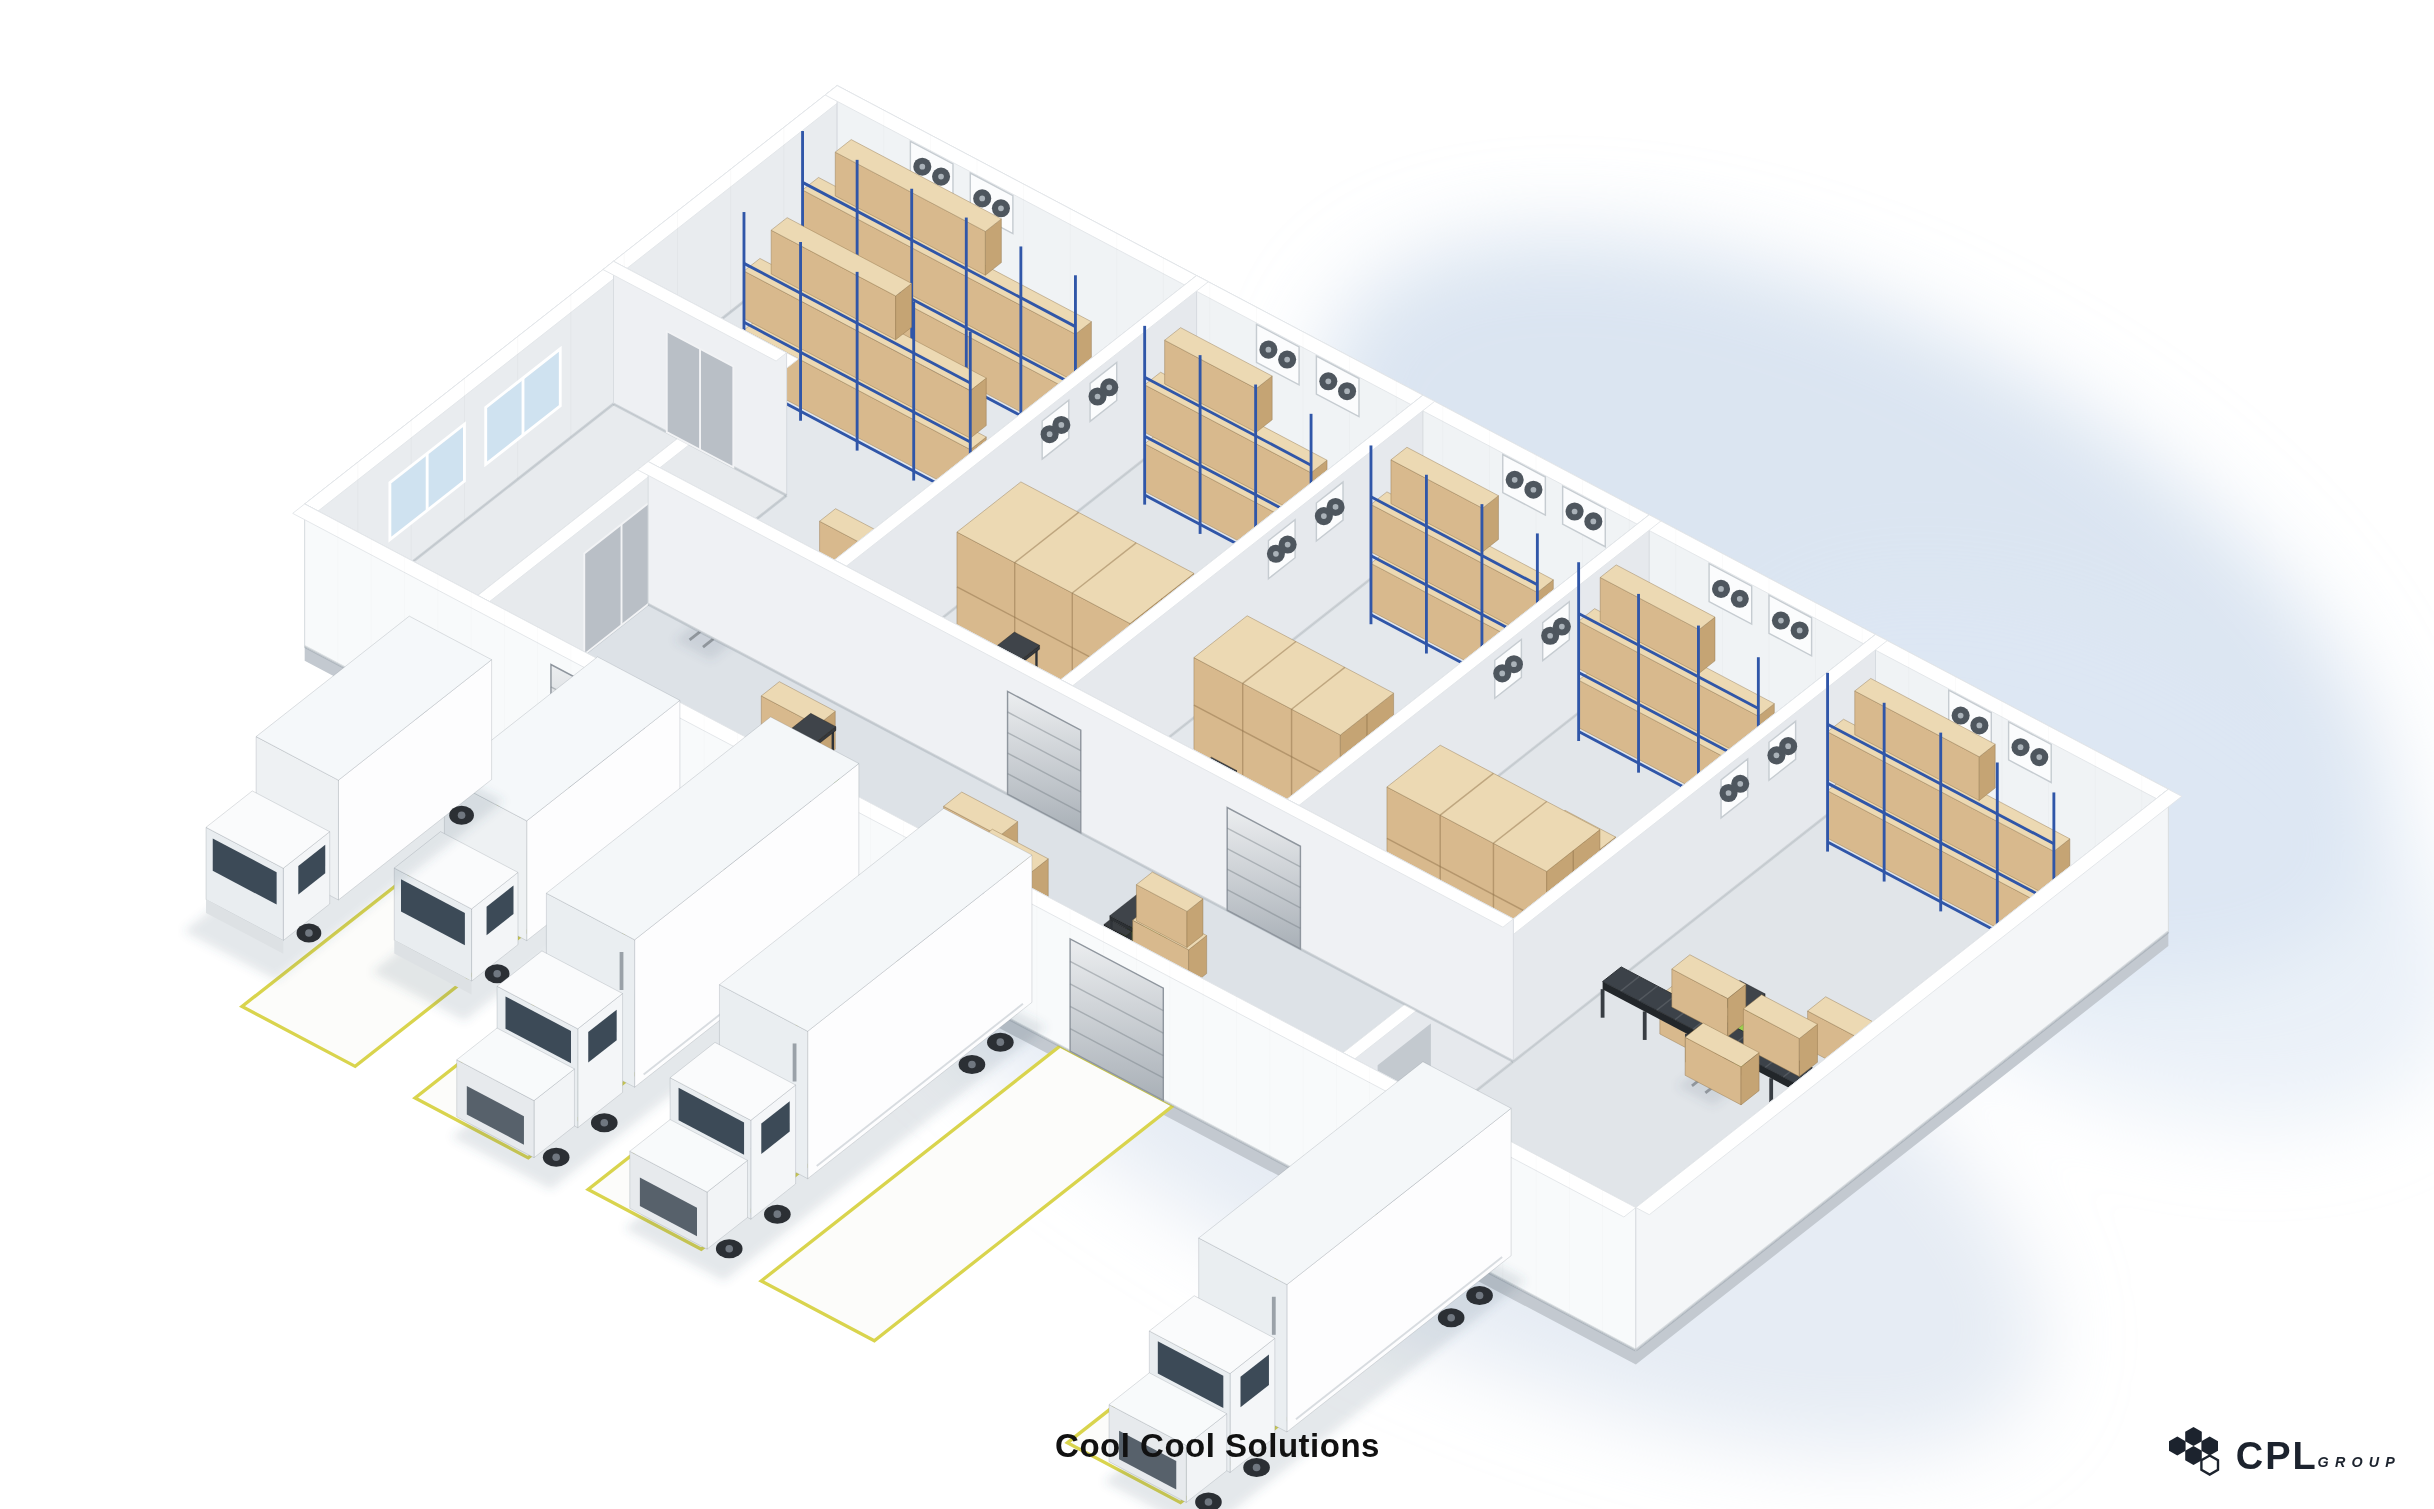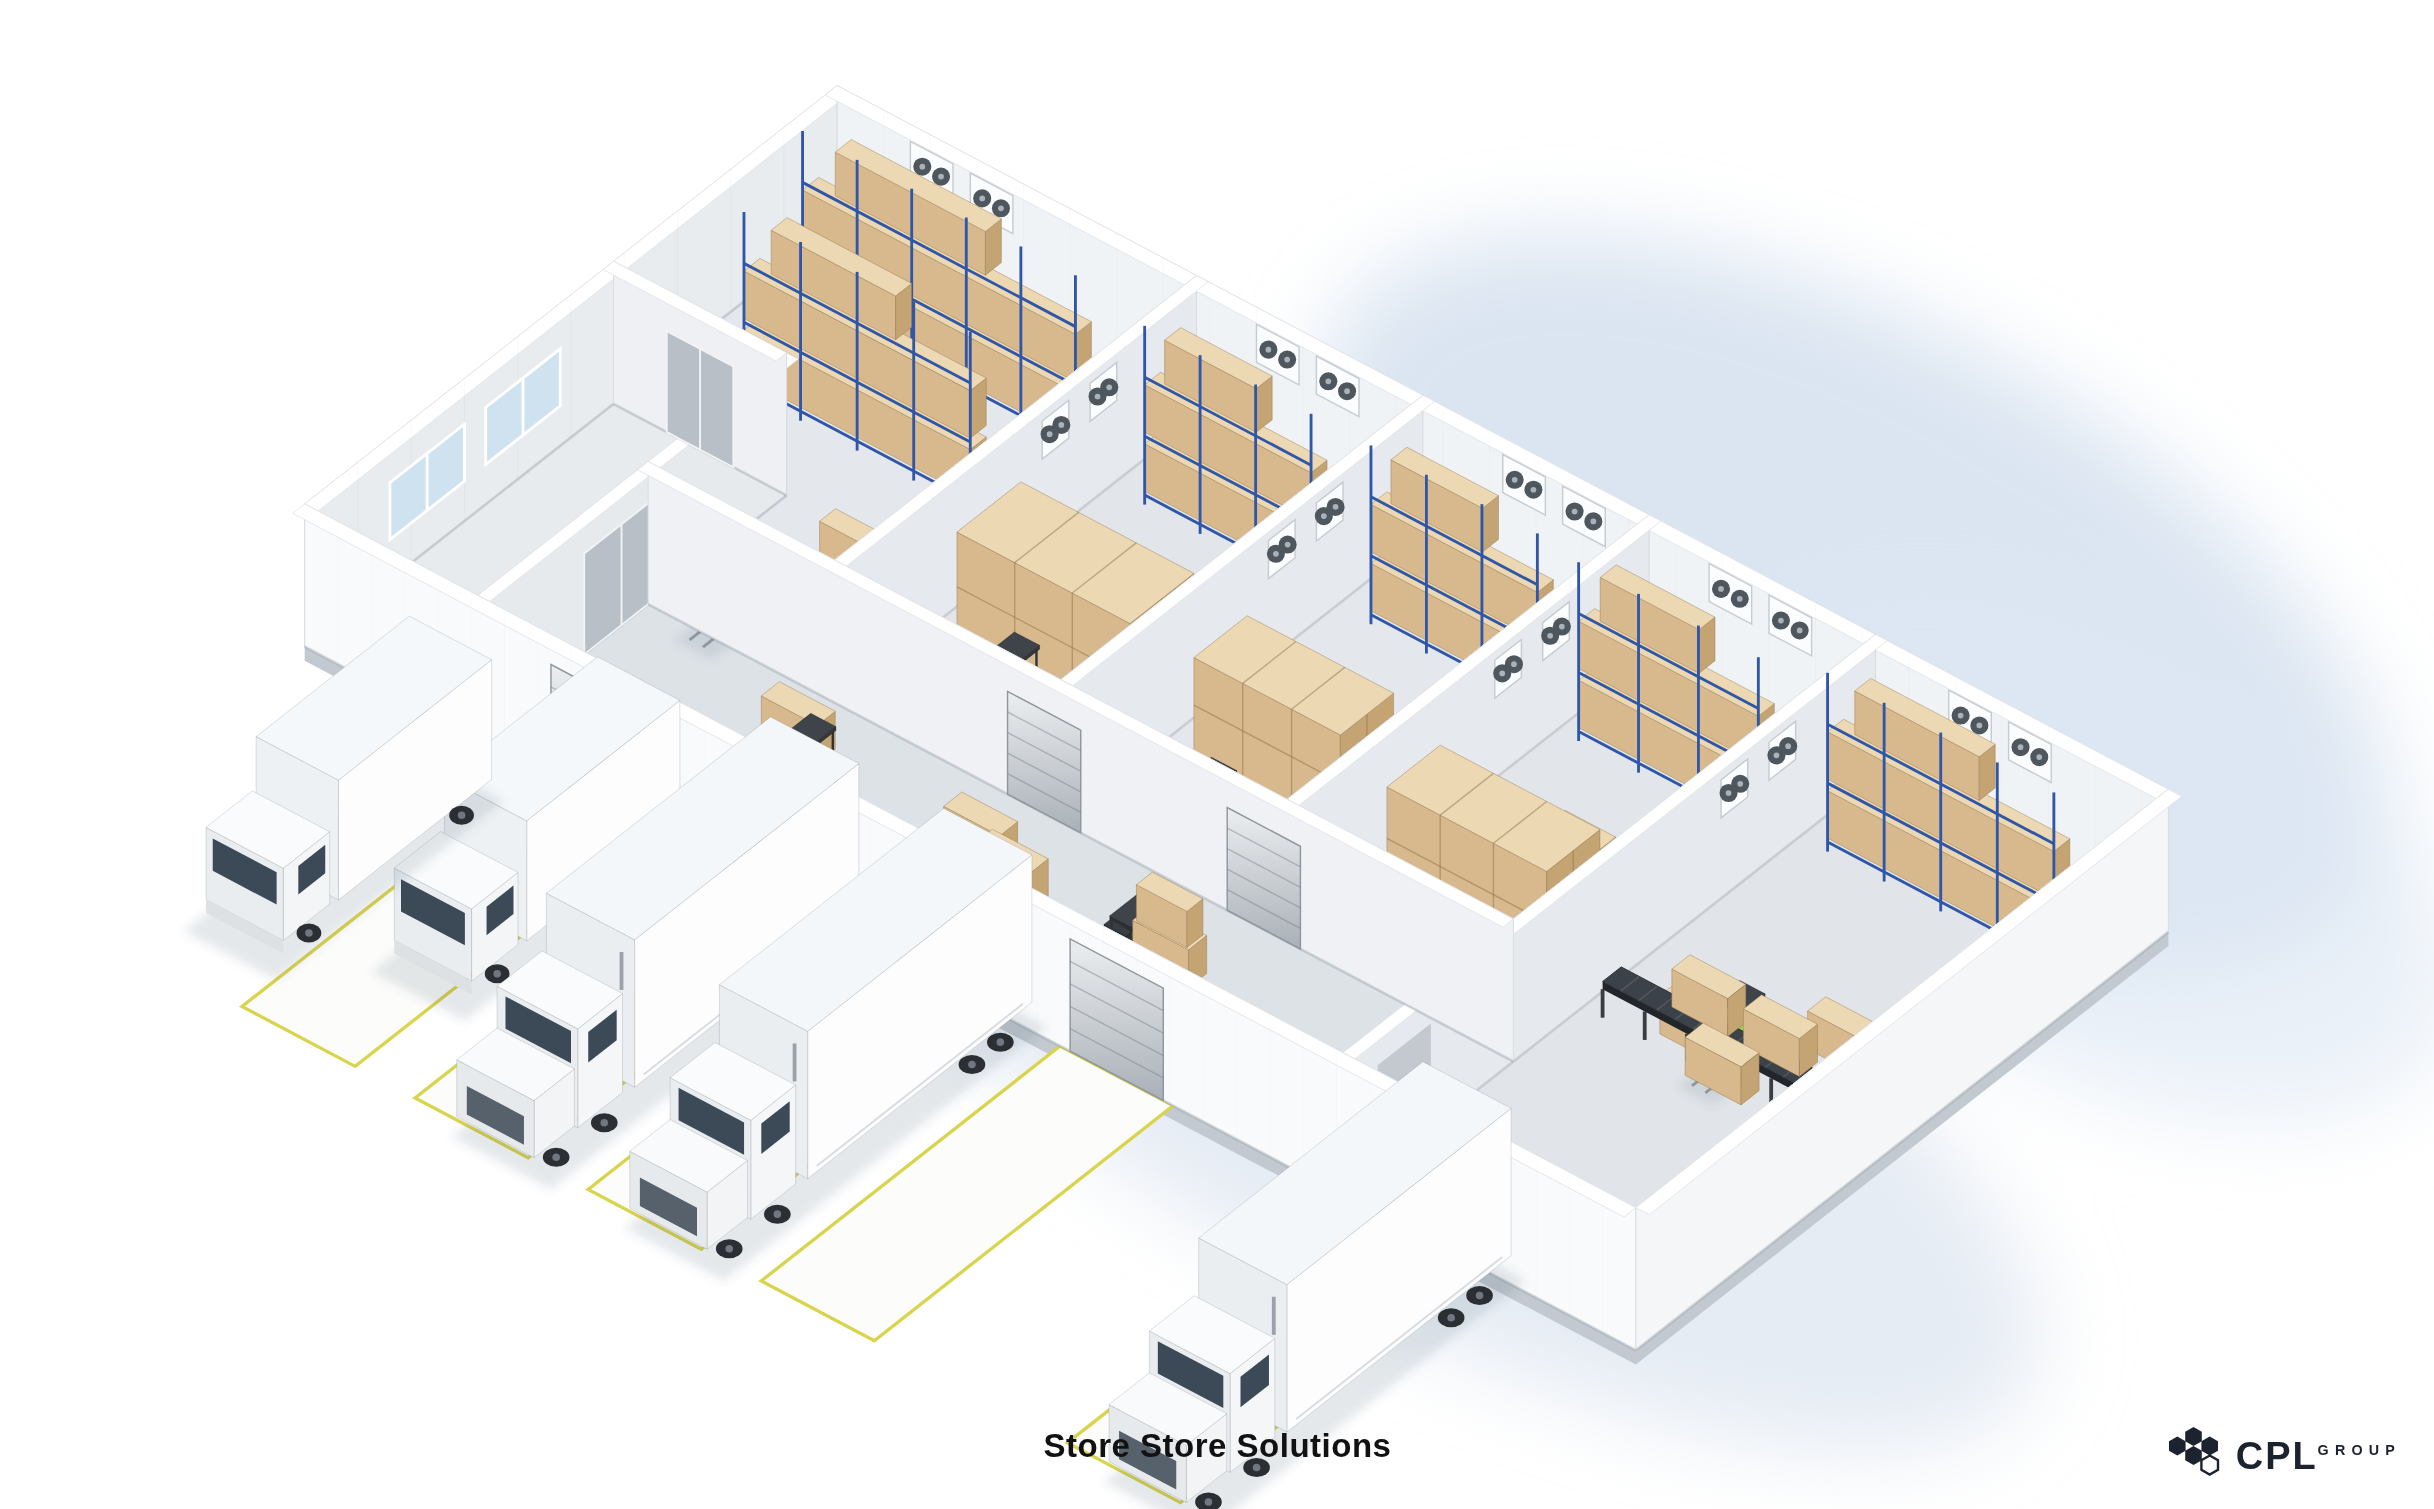--- a/index.html
+++ b/index.html
@@ -16,21 +16,21 @@
   }
   .logo{
     position:absolute;right:34px;bottom:23px;
     display:flex;align-items:center;gap:11.4px;color:var(--logo-dark,#1c232e);
   }
   .logo-icon{width:61px;height:61px;}
   .logo-icon polygon{fill:var(--logo-dark,#1c232e);}
   .logo-icon polygon.outline{fill:none;stroke:var(--logo-dark,#1c232e);stroke-width:2.5;}
   .logo-text{display:flex;line-height:1;}
   .logo-name{font-size:38px;font-weight:800;letter-spacing:1.9px;}
-  .logo-sub{font-size:14.3px;font-weight:600;letter-spacing:6.2px;margin-top:6px;}
+  .logo-sub{font-size:14.3px;font-weight:600;letter-spacing:6.2px;margin-top:18px;font-style:italic;}
 </style>
 </head>
 <body>
 
 <svg id="scene" width="2435" height="1509" viewBox="0 0 2560 1587">
   <defs>
     <linearGradient id="gradDoor" x1="0" y1="0" x2="0" y2="1">
       <stop offset="0" stop-color="#eceef0"></stop>
       <stop offset="1" stop-color="#a9b0b7"></stop>
     </linearGradient>
@@ -913,21 +913,21 @@
         <polygon points="341.6,918.5 313.3,940.7 313.3,910.7 341.6,888.5" fill="#3c4a57"></polygon>
         <polygon points="216.2,960.1 297.5,1003.1 297.5,989.1 216.2,946.1" fill="#dde1e4"></polygon>
         <ellipse cx="484.996" cy="857.316" rx="13" ry="10" fill="#2b2f34"></ellipse>
         <circle cx="484.996" cy="857.316" r="4" fill="#707780"></circle>
         <ellipse cx="324.456" cy="981.218" rx="13" ry="10" fill="#2b2f34"></ellipse>
         <circle cx="324.456" cy="981.218" r="4" fill="#707780"></circle>
       </g>
     </g>
   </svg>
 
-<div class="caption">Store Store Solutions</div>
+<div class="caption">Cool Cool Solutions</div>
 
 <div class="logo">
   <svg class="logo-icon" viewBox="0 0 64 64">
     <polygon points="32,2 40.7,7 40.7,17 32,22 23.3,17 23.3,7"></polygon>
     <polygon points="15,12 23.7,17 23.7,27 15,32 6.3,27 6.3,17"></polygon>
     <polygon points="49,12 57.7,17 57.7,27 49,32 40.3,27 40.3,17"></polygon>
     <polygon points="32,22 40.7,27 40.7,37 32,42 23.3,37 23.3,27"></polygon>
     <polygon class="outline" points="49,32 57.7,37 57.7,47 49,52 40.3,47 40.3,37"></polygon>
   </svg>
   <div class="logo-text">

